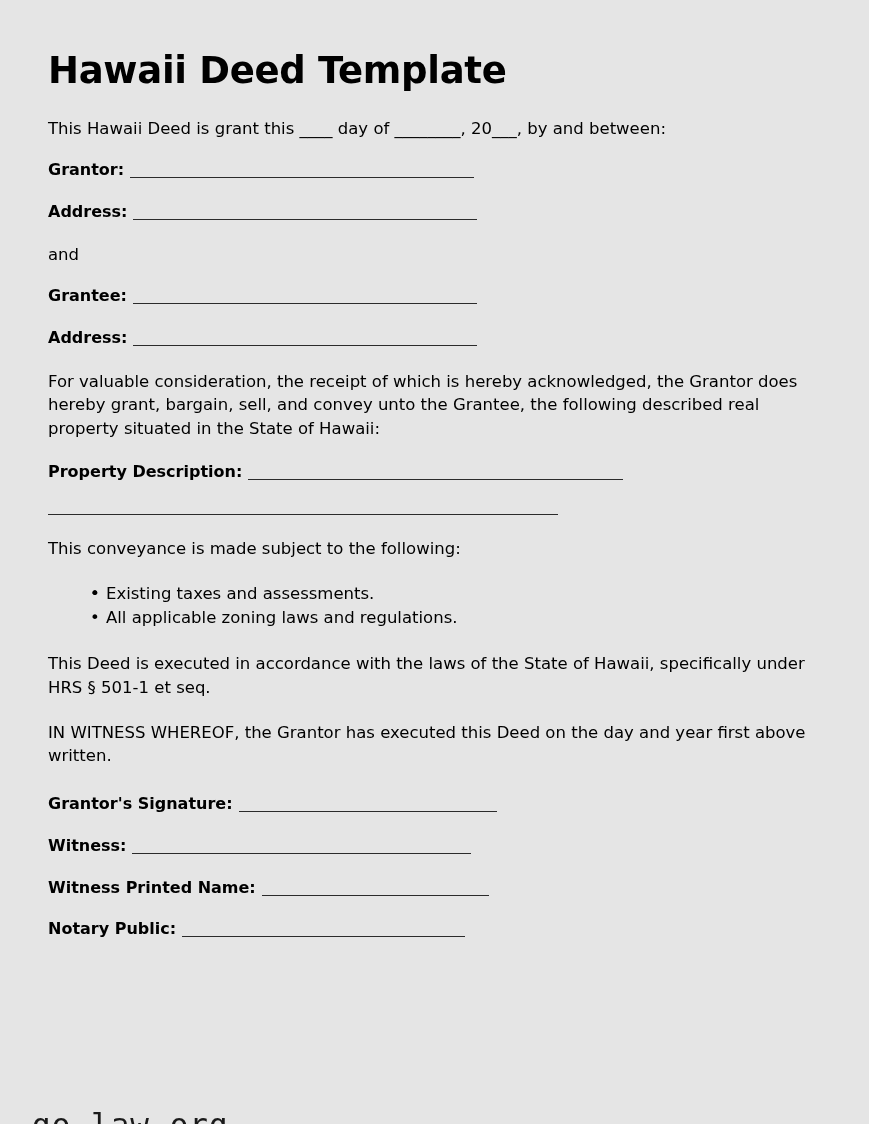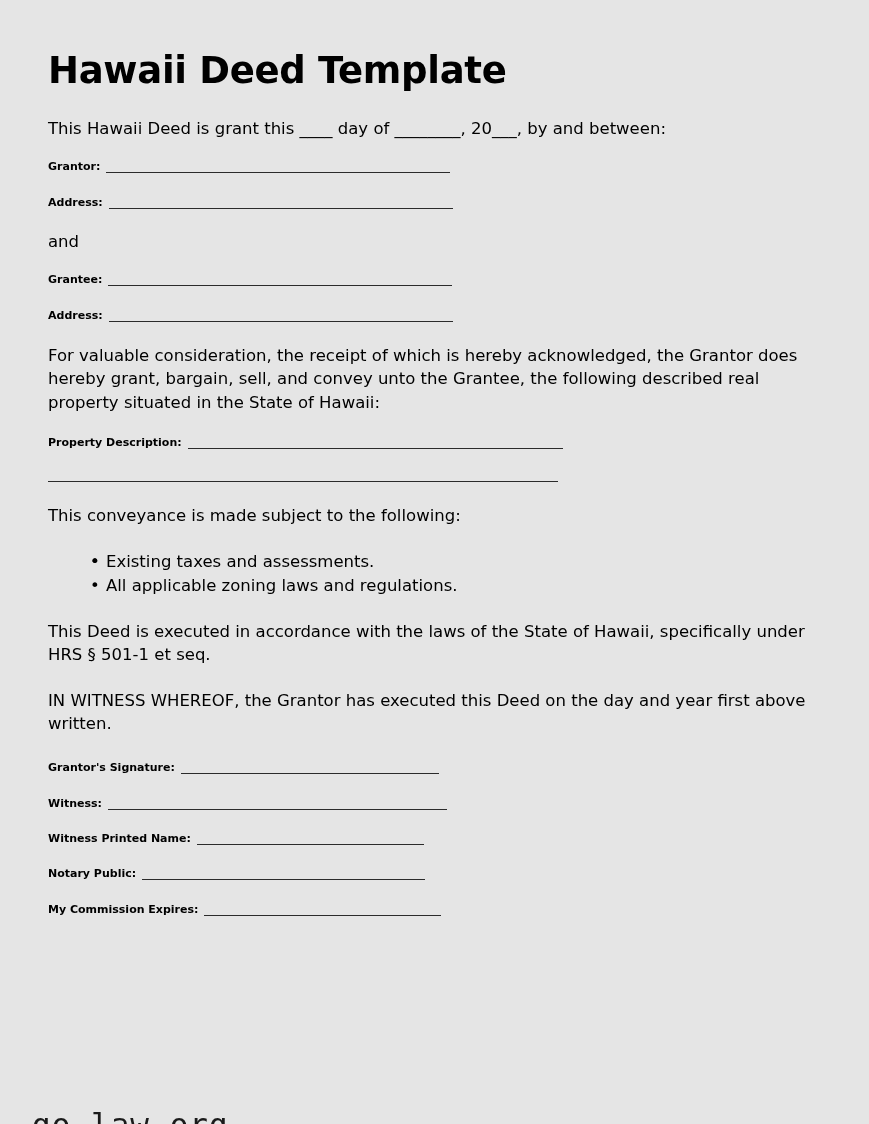--- a/index.html
+++ b/index.html
@@ -45,21 +45,21 @@
     margin: 0 0 22px 0;
     color: #000;
   }
   .para.tight {
     margin-bottom: 20px;
   }
 
   
   .field-row {
     display: block;
-    font-size: 11px;
+    font-size: 16px;
     line-height: 1.3;
     margin: 0 0 21px 0;
     white-space: nowrap;
   }
   .field-label {
     font-weight: bold;
     color: #000;
   }
   .rule {
     display: inline-block;
@@ -189,22 +189,19 @@
       </div>
 
       <div class="field-row">
         <span class="field-label">Witness Printed Name:</span><span class="rule" style="width:227px"></span>
       </div>
 
       <div class="field-row">
         <span class="field-label">Notary Public:</span><span class="rule" style="width:283px"></span>
       </div>
 
-      <div class="field-row">
-        <span class="field-label">My Commission Expires:</span><span class="rule" style="width:237px"></span>
-      </div>
 
     </div>
   </div>
 
   <div class="watermark">go-law.org</div>
 
 </div>
 
 </body></html>

